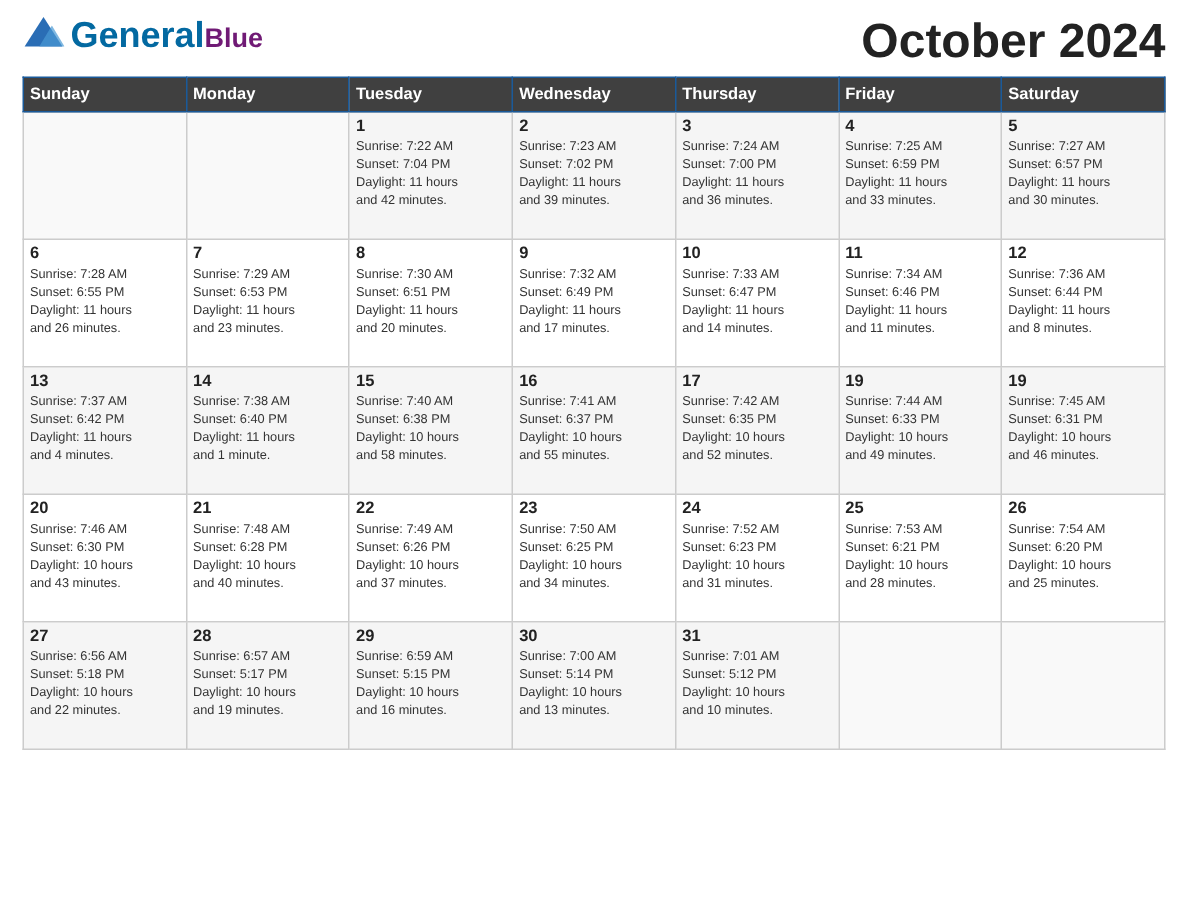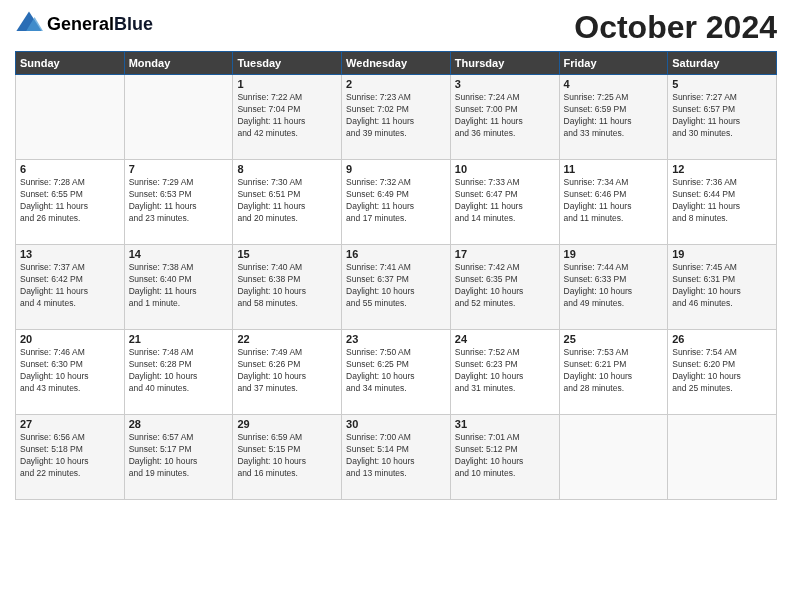--- a/index.html
+++ b/index.html
@@ -19,29 +19,29 @@
       align-items: flex-start;
       justify-content: space-between;
       margin-bottom: 6px;
     }
     .logo {
       display: flex;
       align-items: center;
       gap: 4px;
     }
     .logo-text-general {
-      font-size: 18px;
-      font-weight: bold;
-      color: #000000;
+      font-size: 24px;
+      font-weight: bold;
+      color: #0369a1;
       text-align: right;
     }
     .logo-text-blue {
       font-size: 18px;
       font-weight: bold;
-      color: #0f172a;
+      color: #701a75;
     }
     .logo-icon {
       width: 28px;
       height: 28px;
     }
     .title-block {
       text-align: right;
     }
     .month-title {
       font-size: 32px;

